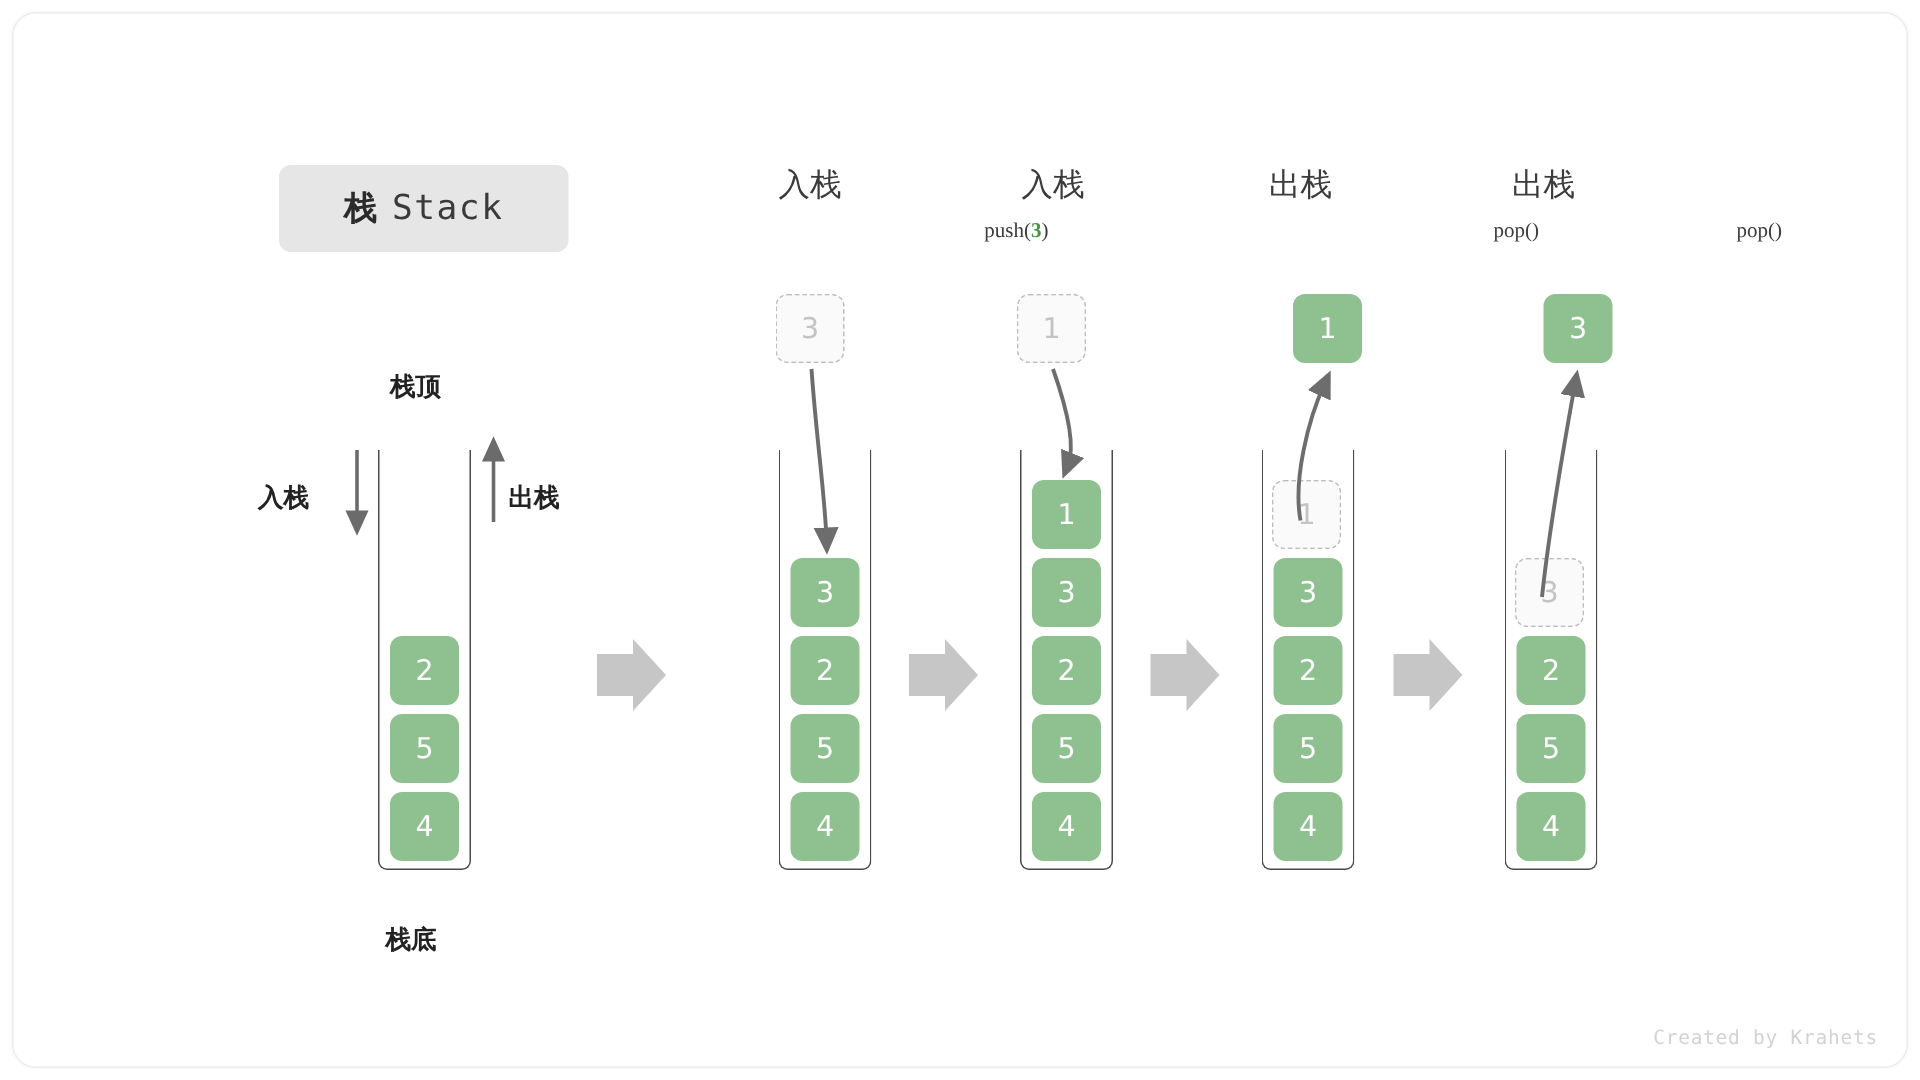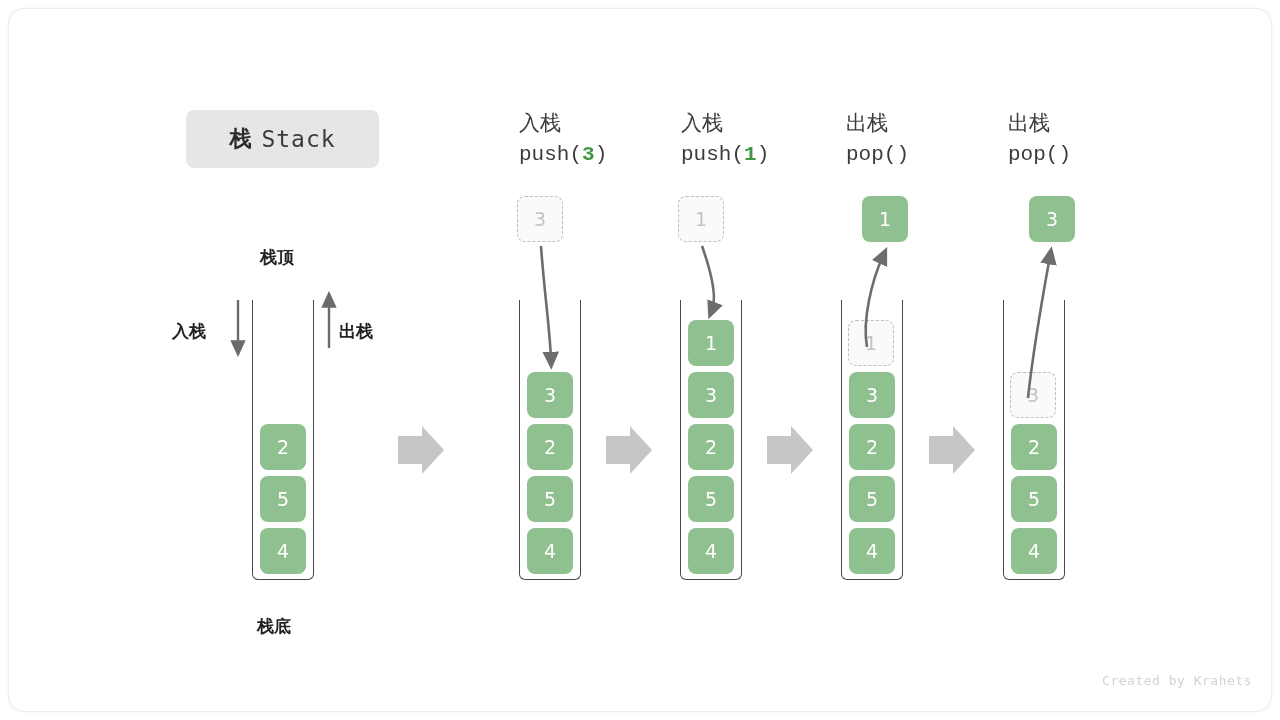--- a/index.html
+++ b/index.html
@@ -55,24 +55,25 @@
     width: 180px;
     text-align: left;
   }
   .op-head .op-cn {
     font-family: "DejaVu Sans", sans-serif;
     font-size: 21px; color: #3b3b3b;
     line-height: 30px;
     white-space: nowrap;
   }
   .op-head .op-code {
-    font-family: Liberation Mono, monospace;
-    font-size: 21px; color: #3b3b3b;
+    font-family: Liberation Serif, serif;
+    font-size: 14px; color: #3b3b3b;
     line-height: 34px;
     white-space: nowrap;
+    text-align: right;
   }
   .op-head .op-code b { color: #439544; font-weight: bold; }
   
   .stack {
     position: absolute;
     width: 62px;
     border-left: 1.5px solid #4a4a4a;
     border-right: 1.5px solid #4a4a4a;
     border-bottom: 1.5px solid #4a4a4a;
     border-bottom-left-radius: 6px;
@@ -96,21 +97,21 @@
     background: #fafafa;
     color: #c3c3c3;
     border: 1.6px dashed #bdbdbd;
   }
   
   .curve { position: absolute; left: 0; top: 0; width: 1280px; height: 720px;
            pointer-events: none; }
   
   .footer {
     position: absolute;
-    right: 28px; bottom: 32px;
+    right: 28px; bottom: 20px;
     font-family: "DejaVu Sans Mono", monospace;
     font-size: 13px;
     color: #d3d3d3;
     letter-spacing: 0.5px;
   }
 </style>
 </head>
 <body>
 
 <div id="canvas">
@@ -125,21 +126,20 @@
   <div class="cn-label" style="left:257px; top:615px;">栈底</div>
   <div class="cn-label" style="left:172px; top:320px;">入栈</div>
   <div class="cn-label" style="left:339px; top:320px;">出栈</div>
 
   <div class="op-head" style="left:519px; top:108px;">
     <div class="op-cn">入栈</div>
     <div class="op-code"><span>push(</span><b>3</b><span>)</span></div>
   </div>
   <div class="op-head" style="left:681px; top:108px;">
     <div class="op-cn">入栈</div>
-    <div class="op-code"><span>push(</span><b>1</b><span>)</span></div>
   </div>
   <div class="op-head" style="left:846px; top:108px;">
     <div class="op-cn">出栈</div>
     <div class="op-code"><span>pop(</span><b></b><span>)</span></div>
   </div>
   <div class="op-head" style="left:1008px; top:108px;">
     <div class="op-cn">出栈</div>
     <div class="op-code"><span>pop(</span><b></b><span>)</span></div>
   </div>
 

